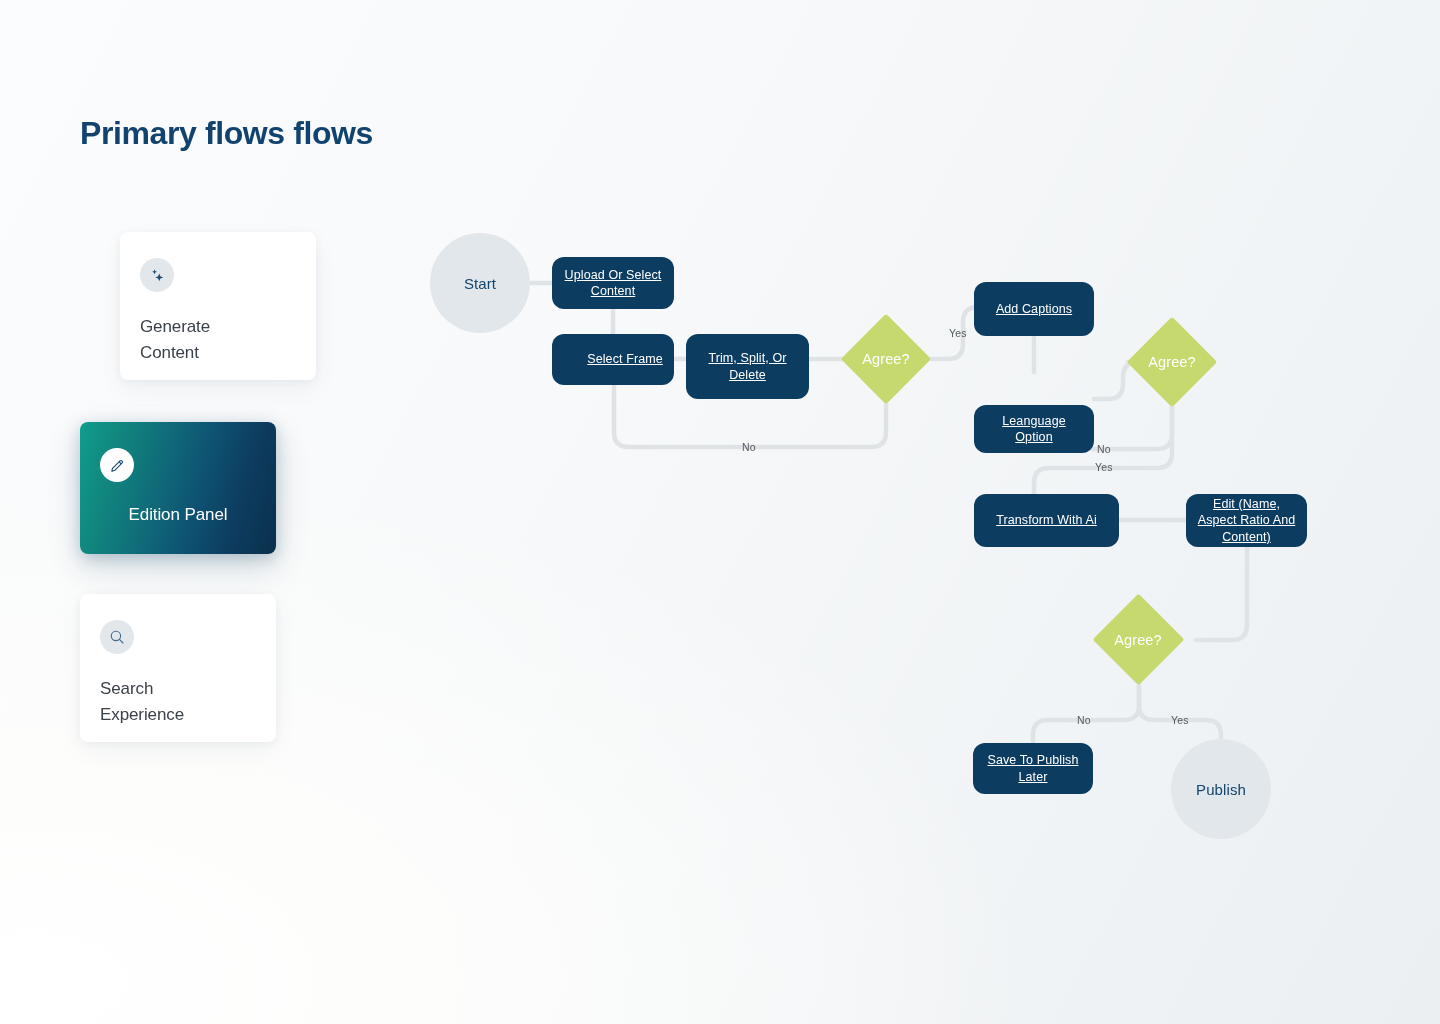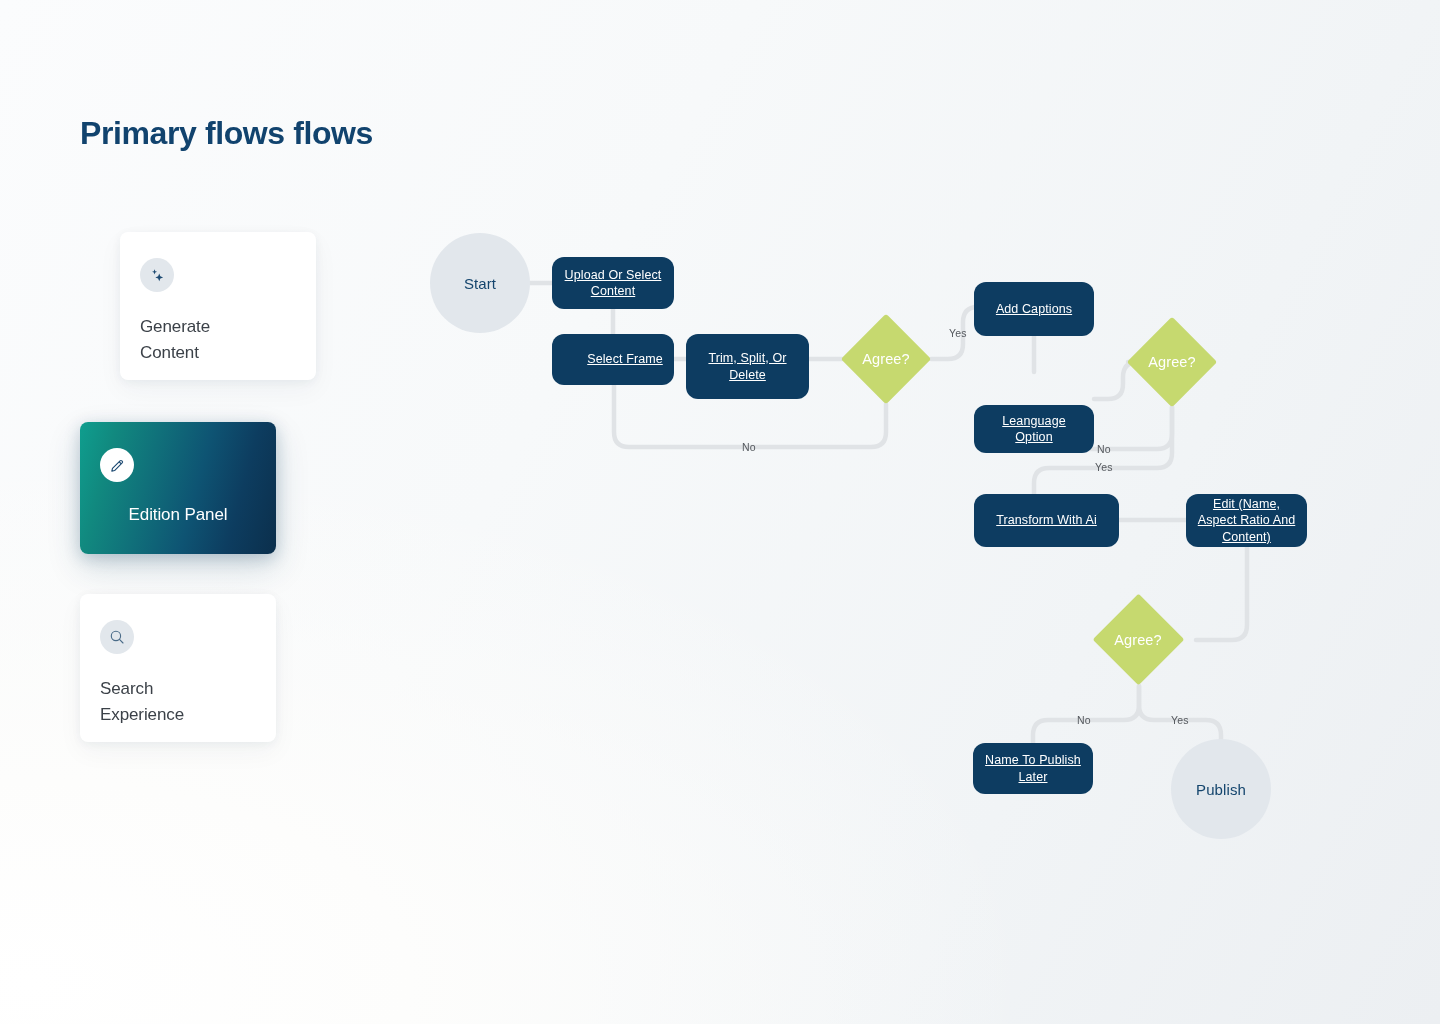--- a/index.html
+++ b/index.html
@@ -261,21 +261,21 @@
     </div>
 
     <div class="node node-box" style="left:1186px; top:494px; width:121px; height:53px;">
       <span>Edit (Name, Aspect Ratio And Content)</span>
     </div>
 
     <div class="diamond-shape" style="left:1106px; top:607px; width:65px; height:65px;"></div>
     <div class="diamond-label" style="left:1094px; top:626px; width:88px; height:28px;">Agree?</div>
 
     <div class="node node-box" style="left:973px; top:743px; width:120px; height:51px;">
-      <span>Name To Publish Later</span>
+      <span>Save To Publish Later</span>
     </div>
 
     <div class="node node-terminal" style="left:1171px; top:739px; width:100px; height:100px;">
       <span>Publish</span>
     </div>
 
   </div>
 </div>
 
 </body></html>

